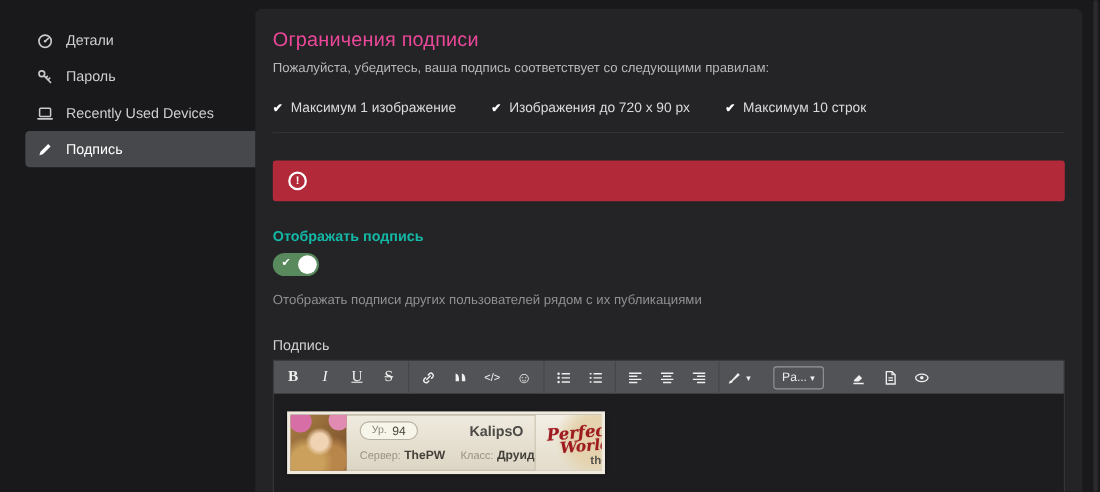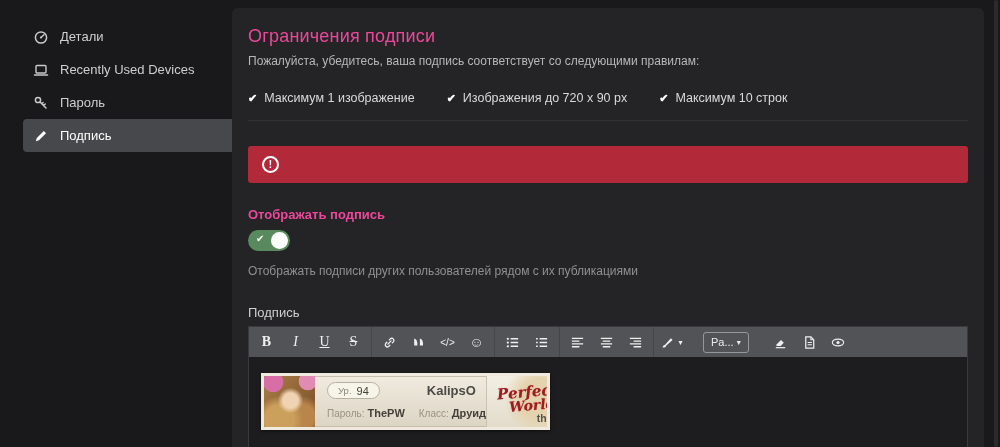--- a/index.html
+++ b/index.html
@@ -24,21 +24,21 @@
   .rule .check { color:#ffffff; font-size:11px; margin-right:7px; font-weight:bold; }
   .divider { margin-top:15px; border-top:1px solid #323235; }
 
   .error-banner { margin-top:25px; height:37px; background:#b2293a; border-radius:3px;
                   display:flex; align-items:center; padding:0 14px; }
   .error-icon { width:17px; height:17px; border:2px solid #fff; border-radius:50%;
                 color:#fff; font-size:10px; font-weight:bold; display:flex; align-items:center;
                 justify-content:center; margin-right:13px; flex:0 0 auto; }
   .error-text { color:#ffffff; font-size:12px; }
 
-  .field-label { margin-top:24px; font-size:13px; font-weight:bold; color:#ec4899; }
+  .field-label { margin-top:24px; font-size:13px; font-weight:bold; color:#14b8a6; }
   .toggle { margin-top:8px; width:42px; height:21px; border-radius:11px; background:#588a5e;
             position:relative; cursor:pointer; display:inline-block; }
   .toggle .tcheck { position:absolute; left:8px; top:3px; color:#fff; font-size:10px; }
   .toggle .knob { position:absolute; right:2px; top:2px; width:17px; height:17px;
                   background:#fff; border-radius:50%; }
   .field-help { margin-top:9px; font-size:12px; color:#909092; }
 
   .sig-label { margin-top:27px; font-size:13px; color:#cfcfd1; }
 
   
@@ -105,34 +105,34 @@
             <circle cx="8" cy="8.5" r="5.6" fill="none" stroke="#c9c9cb" stroke-width="1.5"></circle>
             <path d="M8 8.5 L11 5.8" stroke="#c9c9cb" stroke-width="1.5" stroke-linecap="round"></path>
             <circle cx="8" cy="8.5" r="1.1" fill="#c9c9cb"></circle>
           </svg>
       </span>
       <span>Детали</span>
     </div>
     <div class="side-item">
       <span class="sicon">
         <svg width="16" height="16" viewBox="0 0 16 16">
+            <circle cx="5" cy="5" r="2.6" fill="none" stroke="#c9c9cb" stroke-width="1.5"></circle>
+            <path d="M7 7 L13 13 M10.6 10.6 l1.6-1.6 M8.8 8.8 l1.3-1.3" stroke="#c9c9cb" stroke-width="1.5" stroke-linecap="round"></path>
+          </svg>
+      </span>
+      <span>Пароль</span>
+    </div>
+    <div class="side-item">
+      <span class="sicon">
+        <svg width="16" height="16" viewBox="0 0 16 16">
             <rect x="3" y="3.5" width="10" height="7.5" rx="1" fill="none" stroke="#c9c9cb" stroke-width="1.4"></rect>
             <path d="M1.5 13 h13" stroke="#c9c9cb" stroke-width="1.5" stroke-linecap="round"></path>
           </svg>
       </span>
       <span>Recently Used Devices</span>
-    </div>
-    <div class="side-item">
-      <span class="sicon">
-        <svg width="16" height="16" viewBox="0 0 16 16">
-            <circle cx="5" cy="5" r="2.6" fill="none" stroke="#c9c9cb" stroke-width="1.5"></circle>
-            <path d="M7 7 L13 13 M10.6 10.6 l1.6-1.6 M8.8 8.8 l1.3-1.3" stroke="#c9c9cb" stroke-width="1.5" stroke-linecap="round"></path>
-          </svg>
-      </span>
-      <span>Пароль</span>
     </div>
     <div class="side-item selected">
       <span class="sicon">
         <svg width="16" height="16" viewBox="0 0 16 16">
             <path d="M2.8 13.2 l1-3.2 7-7 2.2 2.2 -7 7 z" fill="#ffffff"></path>
           </svg>
       </span>
       <span>Подпись</span>
     </div>
   </nav>
@@ -258,21 +258,21 @@
           <div class="portrait"></div>
           <div class="sig-mid">
             <div class="sig-row1">
               <span class="lvl-pill">
                 <span class="lvl-label">Ур.</span>
                 <span class="lvl-value">94</span>
               </span>
               <span class="sig-name">KalipsO</span>
             </div>
             <div class="sig-row2">
-              <span>Пароль:</span>
+              <span>Сервер:</span>
               <b>ThePW</b>
               <span class="cls">Класс:</span>
               <b>Друид</b>
             </div>
           </div>
           <div class="sig-logo">
             <span class="pw1">Perfect</span>
             <span class="pw2">World</span>
             <span class="pw-site">thepw.ru</span>
           </div>

